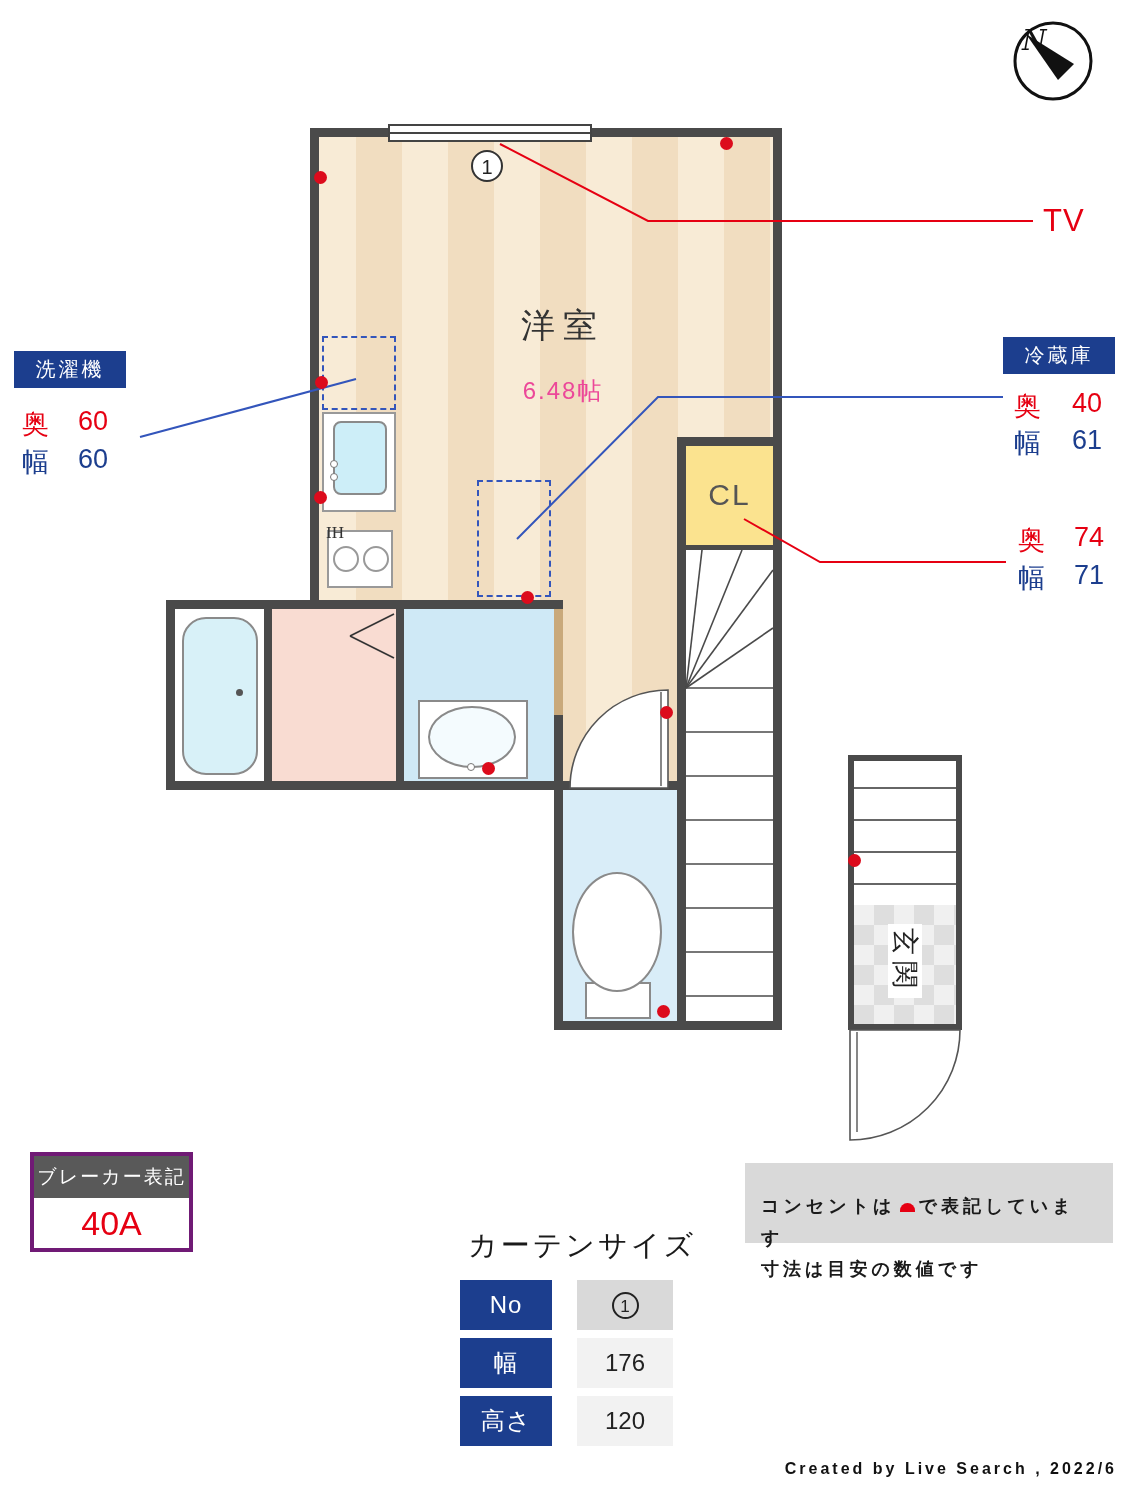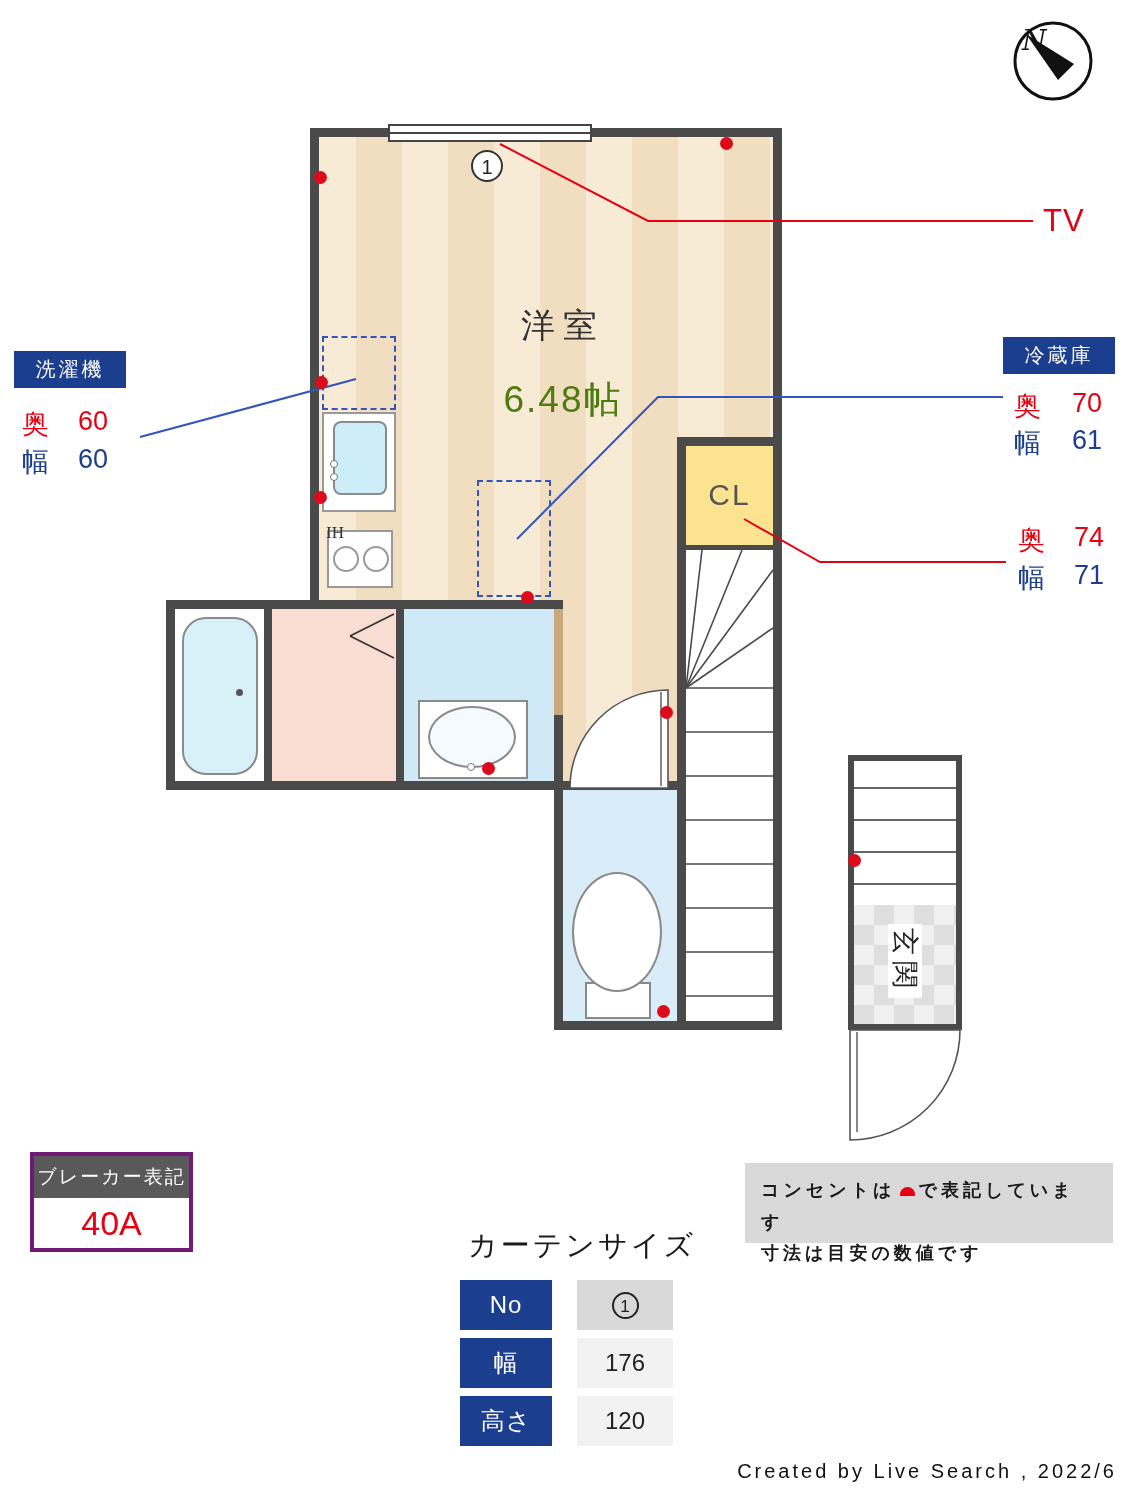--- a/index.html
+++ b/index.html
@@ -35,21 +35,21 @@
   .dashed-spot{border:2px dashed #3355bb;box-sizing:border-box;}
   
   .entrance{left:848px;top:755px;width:114px;height:275px;border:6px solid #4a4a4a;background:#fff;box-sizing:border-box;}
   .entr-line{left:854px;width:102px;height:2px;background:#666;}
   .tiles{left:854px;top:905px;width:102px;height:119px;
          background-image:conic-gradient(#dedede 90deg,#f0f0f0 90deg 180deg,#dedede 180deg 270deg,#f0f0f0 270deg);
          background-size:40px 40px;}
   
   .dot{width:13px;height:13px;border-radius:50%;background:#dc0b1c;}
   .room-title{font-size:34px;color:#333;letter-spacing:8px;}
-  .room-size{font-size:37px;color:#4d7c0f;letter-spacing:2px;}
+  .room-size{font-size:24px;color:#ec4899;letter-spacing:2px;}
   .cl-label{font-size:30px;color:#555;letter-spacing:2px;text-align:center;}
   .ih-label{font-size:17px;color:#333;font-family:"Liberation Serif","DejaVu Serif",serif;}
   .tag{background:#1c3e8e;color:#fff;font-size:20px;letter-spacing:3px;display:flex;align-items:center;justify-content:center;}
   .meas{display:flex;justify-content:space-between;font-size:27px;}
   .m-red{color:#e60012;}
   .m-blue{color:#1c3e8e;}
   .tv-label{font-size:31px;color:#e60012;letter-spacing:1px;}
   .circle-marker{width:32px;height:32px;border:2px solid #333;border-radius:50%;background:#fff;
                  font-size:20px;line-height:30px;text-align:center;box-sizing:border-box;}
   .window{left:388px;top:124px;width:204px;height:18px;background:#fff;border:2px solid #444;box-sizing:border-box;}
@@ -62,23 +62,23 @@
   .breaker-val{height:50px;color:#e60012;font-size:34px;display:flex;align-items:center;justify-content:center;}
   
   .curtain-title{font-size:29px;color:#1a1a1a;letter-spacing:3px;}
   .ct-label{width:92px;height:50px;background:#1c3e8e;color:#fff;font-size:24px;display:flex;align-items:center;justify-content:center;letter-spacing:1px;}
   .ct-value{width:96px;height:50px;font-size:24px;color:#222;display:flex;align-items:center;justify-content:center;}
   .ct-gray{background:#d9d9d9;}
   .ct-light{background:#f2f2f2;}
   .circled{border:2px solid #222;border-radius:50%;width:27px;height:27px;line-height:25px;display:inline-block;text-align:center;font-size:17px;box-sizing:border-box;}
   
   .notebox{left:745px;top:1163px;width:368px;height:80px;background:#d9d9d9;box-sizing:border-box;
-           padding:12px 16px;font-size:18px;font-weight:bold;color:#1a1a1a;letter-spacing:4px;line-height:1.75;}
+           padding:28px 16px;font-size:18px;font-weight:bold;color:#1a1a1a;letter-spacing:4px;line-height:1.75;}
   .outlet-glyph{display:inline-block;width:15px;height:9px;background:#e60012;border-radius:8px 8px 0 0;margin:0 4px;}
-  .credit{font-size:20px;font-weight:normal;letter-spacing:3px;color:#111;}
+  .credit{font-size:16px;font-weight:bold;letter-spacing:3px;color:#111;}
   .n-letter{font-family:"DejaVu Serif","Liberation Serif",serif;font-style:italic;font-size:28px;color:#111;}
   svg{position:absolute;left:0;top:0;pointer-events:none;}
 </style>
 </head>
 <body>
 
 <div id="canvas">
 
   <div class="abs floor"></div>
   <div class="abs cover-white" style="left:310px;top:790px;width:244px;height:240px;"></div>
@@ -205,21 +205,21 @@
       <span>60</span>
   </div>
   <div class="abs meas m-blue" style="left:22px;top:444px;width:86px;">
     <span>幅</span>
       <span>60</span>
   </div>
 
   <div class="abs tag" style="left:1003px;top:337px;width:112px;height:37px;">冷蔵庫</div>
   <div class="abs meas m-red" style="left:1014px;top:388px;width:88px;">
     <span>奥</span>
-      <span>70</span>
+      <span>40</span>
   </div>
   <div class="abs meas m-blue" style="left:1014px;top:425px;width:88px;">
     <span>幅</span>
       <span>61</span>
   </div>
 
   <div class="abs meas m-red" style="left:1018px;top:522px;width:86px;">
     <span>奥</span>
       <span>74</span>
   </div>

